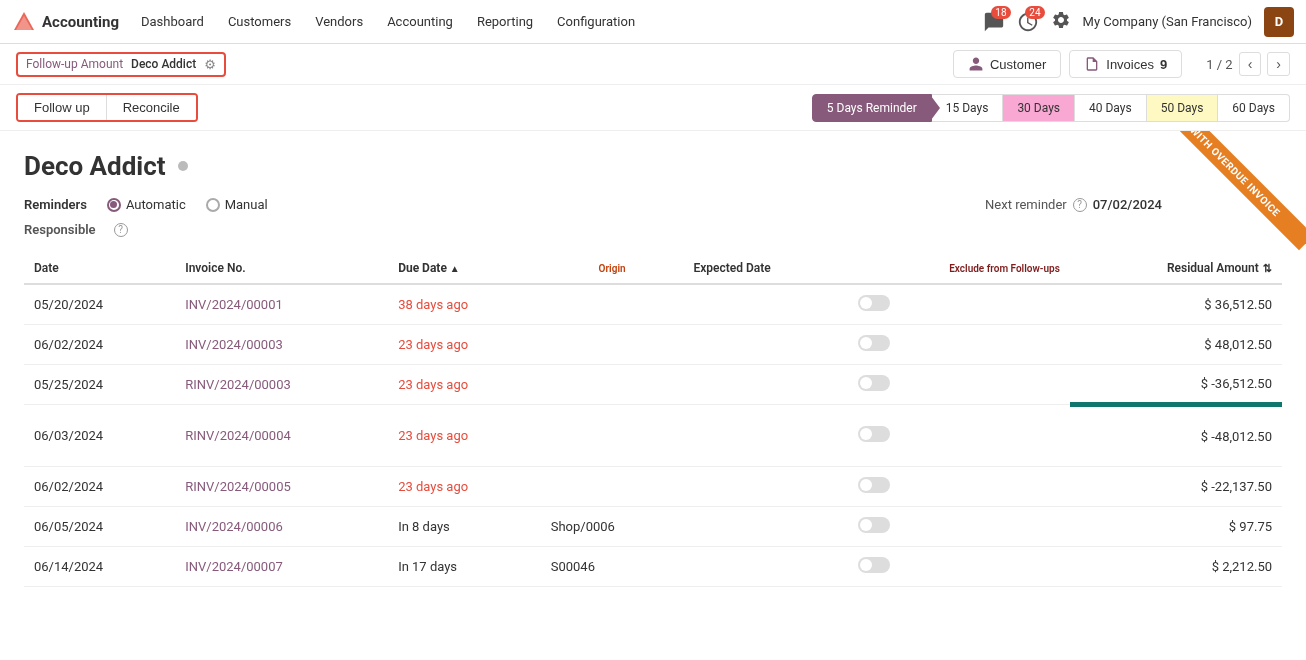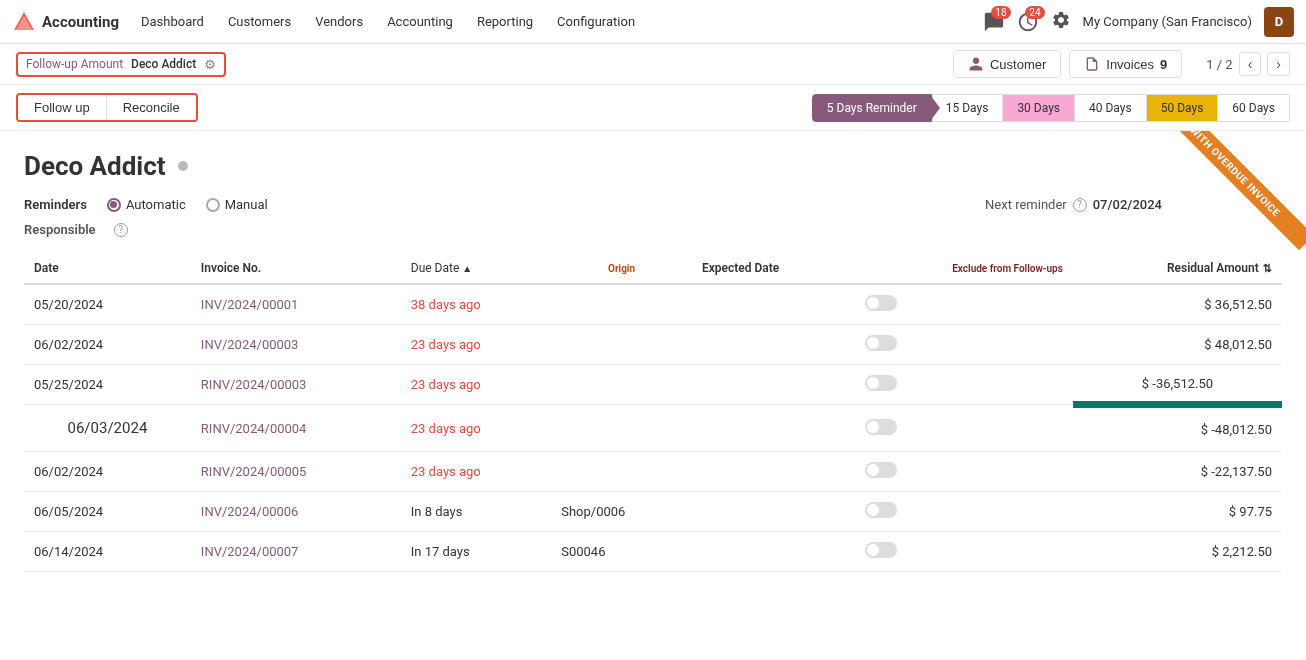--- a/index.html
+++ b/index.html
@@ -79,21 +79,21 @@
     <button style="padding:5px 16px; background:#fff; border:none; cursor:pointer; font-size:13px; color:#333; font-weight:500;">Reconcile</button>
   </div>
   <div style="margin-left:auto; display:flex; align-items:center;">
     <div style="padding:6px 14px; background:#875a7b; color:#fff; border:1px solid #875a7b; cursor:pointer; font-size:12px; border-radius:4px 0 0 4px; position:relative;">
       <span>5 Days Reminder</span>
       <span style="position:absolute; right:-9px; top:50%; transform:translateY(-50%); width:0; height:0; border-top:12px solid transparent; border-bottom:12px solid transparent; border-left:9px solid #875a7b; z-index:3;"></span>
     </div>
     <div style="padding:6px 14px; background:#fff; border:1px solid #ddd; border-left:none; cursor:pointer; font-size:12px;"><span>15 Days</span></div>
     <div style="padding:6px 14px; background:#f9a8d4; border:1px solid #ddd; border-left:none; cursor:pointer; font-size:12px;"><span>30 Days</span></div>
     <div style="padding:6px 14px; background:#fff; border:1px solid #ddd; border-left:none; cursor:pointer; font-size:12px;"><span>40 Days</span></div>
-    <div style="padding:6px 14px; background:#eab308; border:1px solid #ddd; border-left:none; cursor:pointer; font-size:12px;"><span>50 Days</span></div>
+    <div style="padding:6px 14px; background:#fef9c3; border:1px solid #ddd; border-left:none; cursor:pointer; font-size:12px;"><span>50 Days</span></div>
     <div style="padding:6px 14px; background:#fff; border:1px solid #ddd; border-left:none; cursor:pointer; font-size:12px; border-radius:0 4px 4px 0;"><span>60 Days</span></div>
   </div>
 </div>
 
 <div style="padding:20px 24px; background:#fff; position:relative; overflow-y:auto; height:calc(660px - 44px - 44px - 48px);">
 
   <div style="position:absolute; top:0; right:0; width:140px; height:140px; overflow:hidden; pointer-events:none;">
     <div style="position:absolute; top:30px; right:-30px; background:#e67e22; color:#fff; font-size:10px; font-weight:bold; padding:5px 40px; transform:rotate(45deg); white-space:nowrap; text-align:center; letter-spacing:0.5px;">WITH OVERDUE INVOICE</div>
   </div>
 
@@ -124,21 +124,21 @@
   <div style="display:flex; align-items:center; gap:16px; margin-bottom:16px; font-size:13px; color:#555;">
     <span style="font-weight:600;">Responsible</span>
     <span style="color:#999; font-size:10px; border:1px solid #999; border-radius:50%; width:14px; height:14px; display:inline-flex; align-items:center; justify-content:center; cursor:pointer; margin-left:2px;">?</span>
   </div>
 
   <table style="width:100%; border-collapse:collapse;">
     <thead>
       <tr>
         <th style="text-align:left; padding:8px 10px; border-bottom:2px solid #ddd; font-weight:600; font-size:12px; color:#333;"><span>Date</span></th>
         <th style="text-align:left; padding:8px 10px; border-bottom:2px solid #ddd; font-weight:600; font-size:12px; color:#333;"><span>Invoice No.</span></th>
-        <th style="text-align:left; padding:8px 10px; border-bottom:2px solid #ddd; font-weight:400; font-size:12px; color:#333; cursor:pointer;"><span>Due Date</span> <span style="font-size:10px;">▲</span></th>
+        <th style="text-align:left; padding:8px 10px; border-bottom:2px solid #ddd; font-weight:700; font-size:12px; color:#333; cursor:pointer;"><span>Due Date</span> <span style="font-size:10px;">▲</span></th>
         <th style="text-align:center; padding:8px 10px; border-bottom:2px solid #ddd; font-weight:600; font-size:10px; color:#c2410c;"><span>Origin</span></th>
         <th style="text-align:left; padding:8px 10px; border-bottom:2px solid #ddd; font-weight:600; font-size:12px; color:#333;"><span>Expected Date</span></th>
         <th style="text-align:right; padding:8px 10px; border-bottom:2px solid #ddd; font-weight:600; font-size:10px; color:#7f1d1d;"><span>Exclude from Follow-ups</span></th>
         <th style="text-align:right; padding:8px 10px; border-bottom:2px solid #ddd; font-weight:600; font-size:12px; color:#333;">
           <div style="display:flex; align-items:center; justify-content:flex-end; gap:4px;">
             <span>Residual Amount</span>
             <span style="cursor:pointer; font-size:11px;">⇅</span>
           </div>
         </th>
       </tr>
@@ -180,24 +180,24 @@
       <a style="color:#875a7b; text-decoration:none; cursor:pointer;">RINV/2024/00003</a>
     </td>
     <td style="padding:10px 10px; font-size:13px; border-bottom:1px solid #eee; color:#e74c3c;">23 days ago</td>
     <td style="padding:10px 10px; font-size:13px; border-bottom:1px solid #eee;"></td>
     <td style="padding:10px 10px; font-size:13px; border-bottom:1px solid #eee;"></td>
     <td style="padding:10px 10px; font-size:13px; border-bottom:1px solid #eee;">
       <div style="width:32px; height:16px; background:#ddd; border-radius:8px; position:relative; cursor:pointer; display:inline-block;">
         <div style="position:absolute; left:2px; top:2px; width:12px; height:12px; border-radius:50%; background:#fff;"></div>
       </div>
     </td>
-    <td style="padding:10px 10px; font-size:13px; border-bottom:7px solid #0f766e; text-align:center;">$ -36,512.50</td>
-  </tr>
-        <tr style="border-bottom: 1px solid rgb(238, 238, 238);">
-    <td style="padding:14px 10px; font-size:15px; border-bottom:1px solid #eee;text-align:center;">06/03/2024</td>
+    <td style="padding:10px 10px; font-size:13px; border-bottom:5px solid #0f766e; text-align:right;">$ -36,512.50</td>
+  </tr>
+        <tr style="border-bottom: 1px solid rgb(238, 238, 238);">
+    <td style="padding:23px 10px; font-size:13px; border-bottom:1px solid #eee;">06/03/2024</td>
     <td style="padding:10px 10px; font-size:13px; border-bottom:1px solid #eee;">
       <a style="color:#875a7b; text-decoration:none; cursor:pointer;">RINV/2024/00004</a>
     </td>
     <td style="padding:10px 10px; font-size:13px; border-bottom:1px solid #eee; color:#e74c3c;">23 days ago</td>
     <td style="padding:10px 10px; font-size:13px; border-bottom:1px solid #eee;"></td>
     <td style="padding:10px 10px; font-size:13px; border-bottom:1px solid #eee;"></td>
     <td style="padding:10px 10px; font-size:13px; border-bottom:1px solid #eee;">
       <div style="width:32px; height:16px; background:#ddd; border-radius:8px; position:relative; cursor:pointer; display:inline-block;">
         <div style="position:absolute; left:2px; top:2px; width:12px; height:12px; border-radius:50%; background:#fff;"></div>
       </div>

